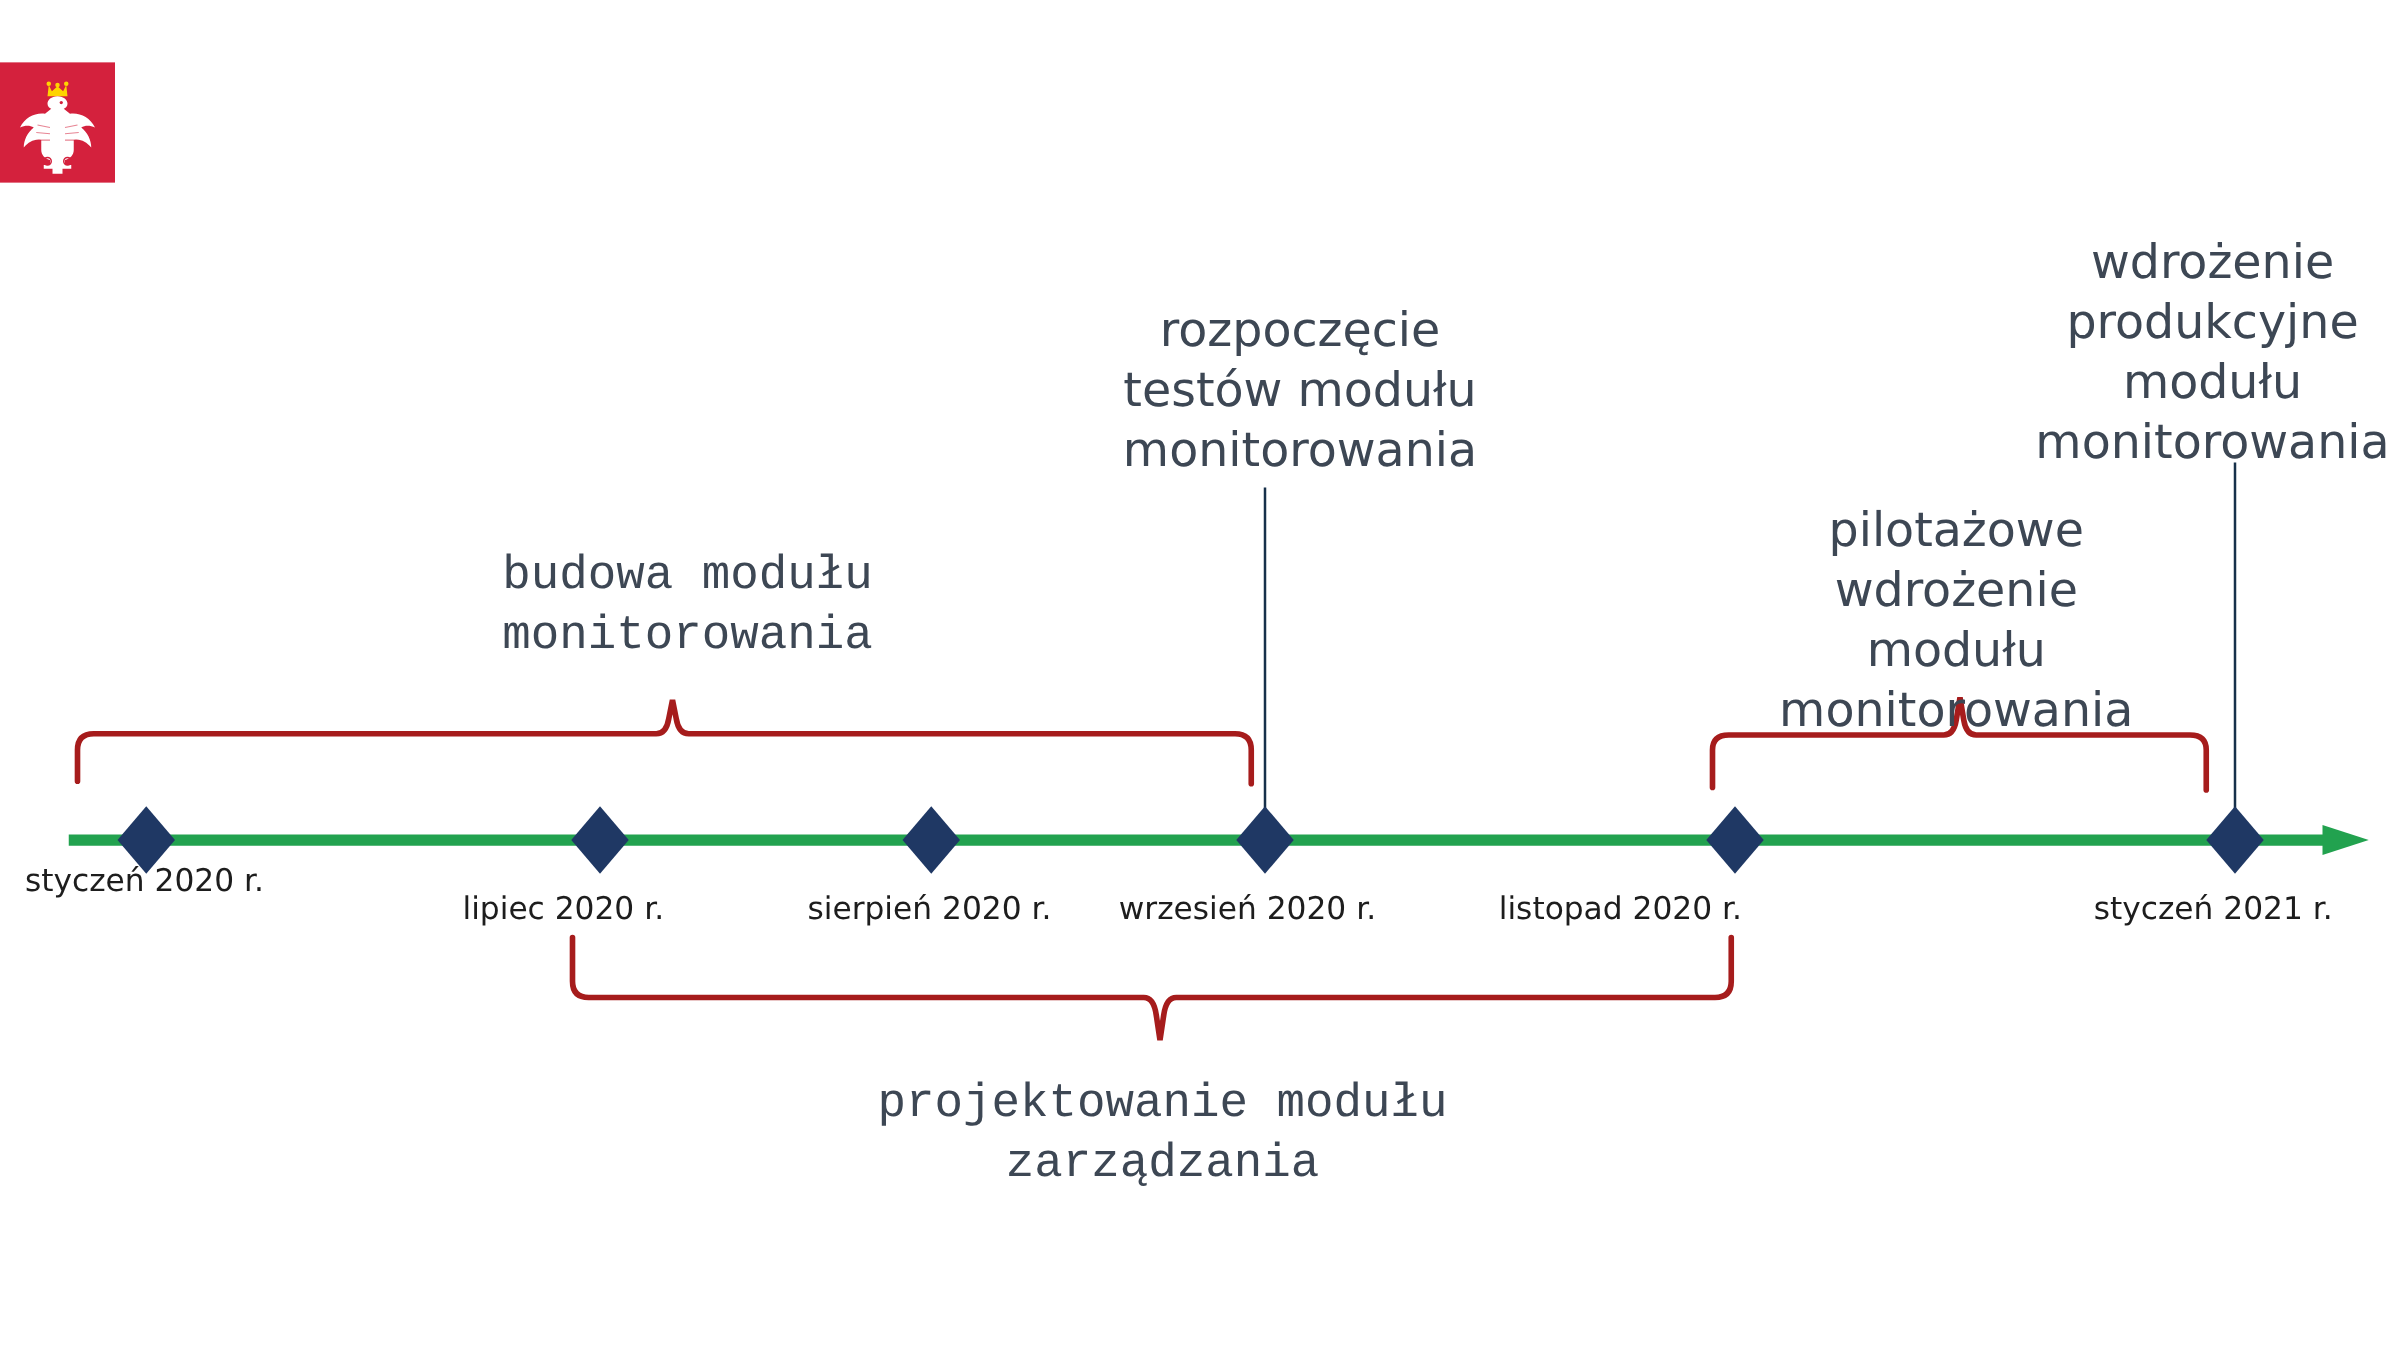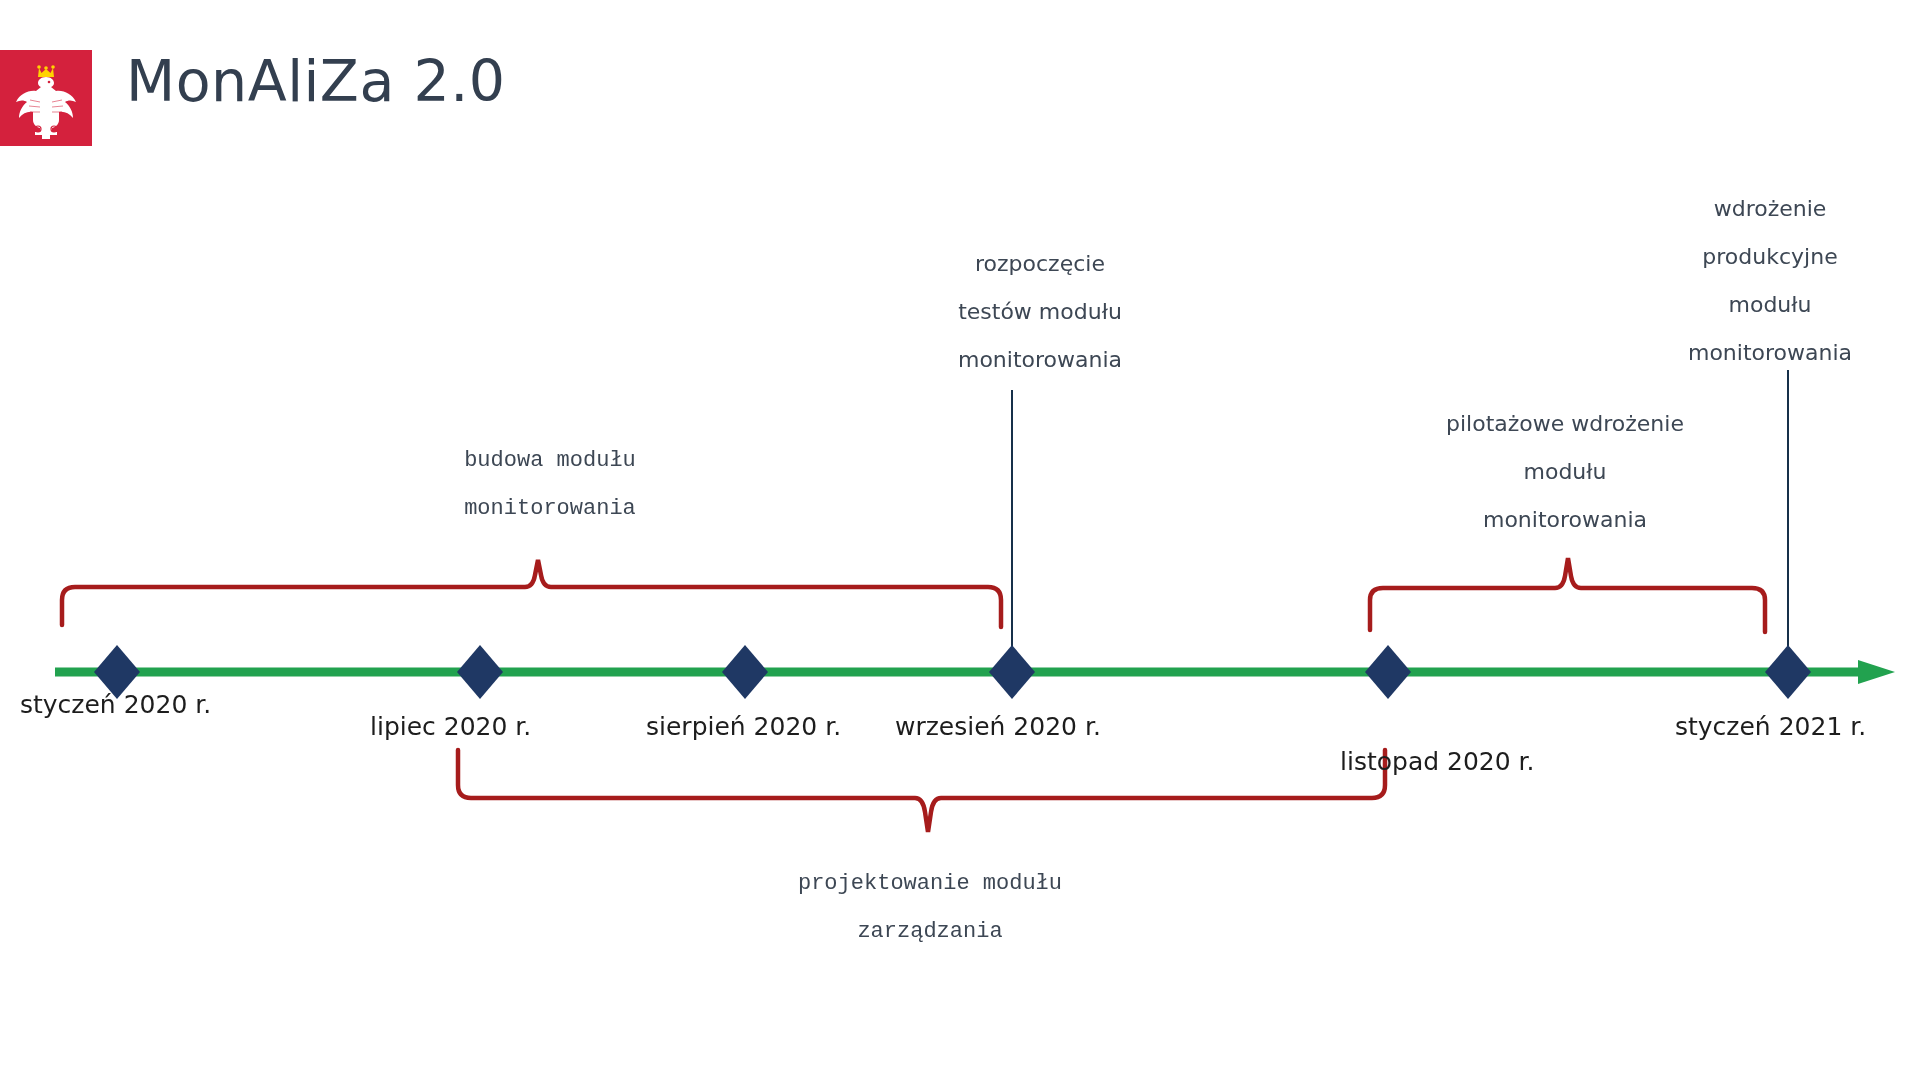--- a/index.html
+++ b/index.html
@@ -52,21 +52,21 @@
     left: 0;
     top: 0;
     width: 1920px;
     height: 1080px;
   }
 
   
   .callout {
     position: absolute;
     text-align: center;
-    font-size: 22px;
+    font-size: 38px;
     line-height: 48px;
     color: #3d4754;
     white-space: pre-line;
   }
   .axis-label {
     position: absolute;
     font-size: 25px;
     line-height: 30px;
     color: #1d1d1d;
     white-space: nowrap;
@@ -75,21 +75,21 @@
   #callout-tests      { left: 860px;  top: 240px; width: 360px; }
   #callout-production { left: 1620px; top: 185px; width: 300px; }
   #callout-pilot      { left: 1370px; top: 400px; width: 390px; }
   #callout-build      { left: 350px;  top: 437px; width: 400px; font-family: Liberation Mono, monospace; }
   #callout-design     { left: 700px;  top: 860px; width: 460px; font-family: Liberation Mono, monospace; }
 
   #label-jan2020 { left: 20px;   top: 690px; }
   #label-jul2020 { left: 370px;  top: 712px; }
   #label-aug2020 { left: 623px;  top: 712px; margin-left: 23px; }
   #label-sep2020 { left: 895px;  top: 712px; text-align: right; }
-  #label-nov2020 { left: 1340px; top: 712px; margin-top: 35px; }
+  #label-nov2020 { left: 1199px; top: 712px; }
   #label-jan2021 { left: 1675px; top: 712px; }
 </style>
 </head>
 <body>
 
 <div id="header">
 
   <div id="emblem">
     <svg width="92" height="96" viewBox="0 0 92 96">
       <rect x="0" y="0" width="92" height="96" fill="#d4213d"></rect>
@@ -122,21 +122,20 @@
 
       <circle cx="49" cy="32" r="1.3" fill="#d4213d"></circle>
 
       <path d="M30 50 L40 52 M29 56 L40 57 M30 62 L40 62 M62 50 L52 52 M63 56 L52 57 M62 62 L52 62" stroke="#d4213d" stroke-width="1" fill="none" opacity="0.55"></path>
 
       <circle cx="38" cy="79" r="3" fill="none" stroke="#d4213d" stroke-width="1.2"></circle>
       <circle cx="54" cy="79" r="3" fill="none" stroke="#d4213d" stroke-width="1.2"></circle>
     </svg>
   </div>
 
-  <div id="page-title">MonAliZa 2.0</div>
 </div>
 
 <svg id="diagram-canvas" viewBox="0 0 1920 1080">
 
   <line x1="1012" y1="390" x2="1012" y2="672" stroke="#17304a" stroke-width="2"></line>
 
   <line x1="1788" y1="370" x2="1788" y2="672" stroke="#17304a" stroke-width="2"></line>
 
   <path d="M 62 625
            L 62 600 Q 62 587 75 587

